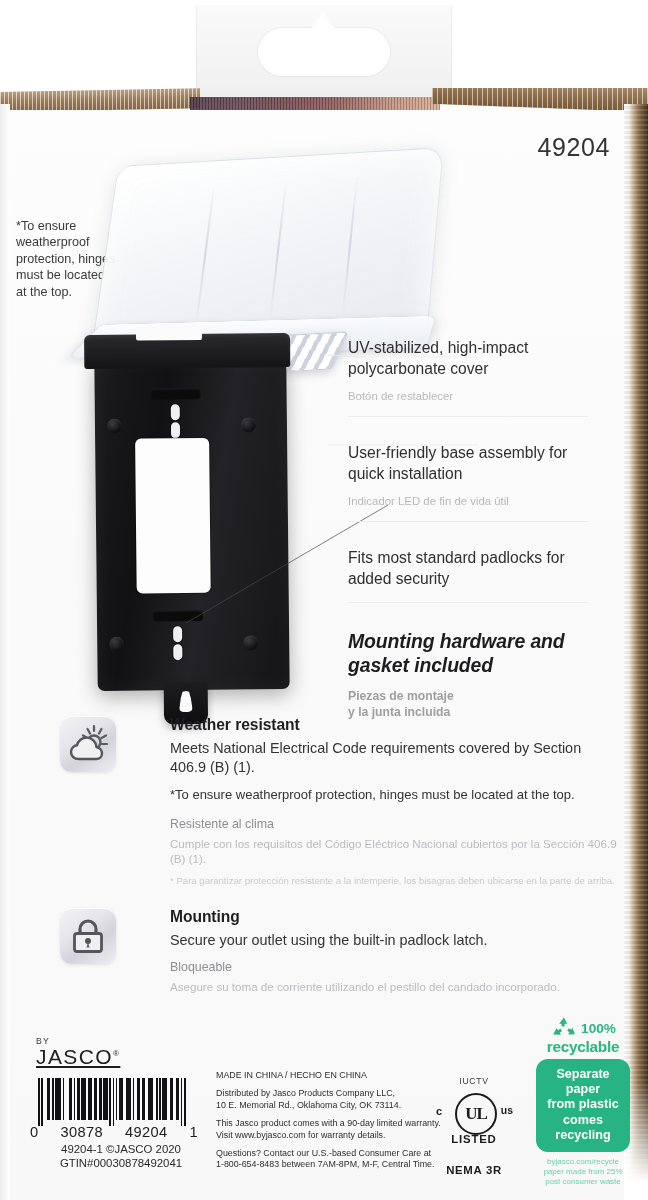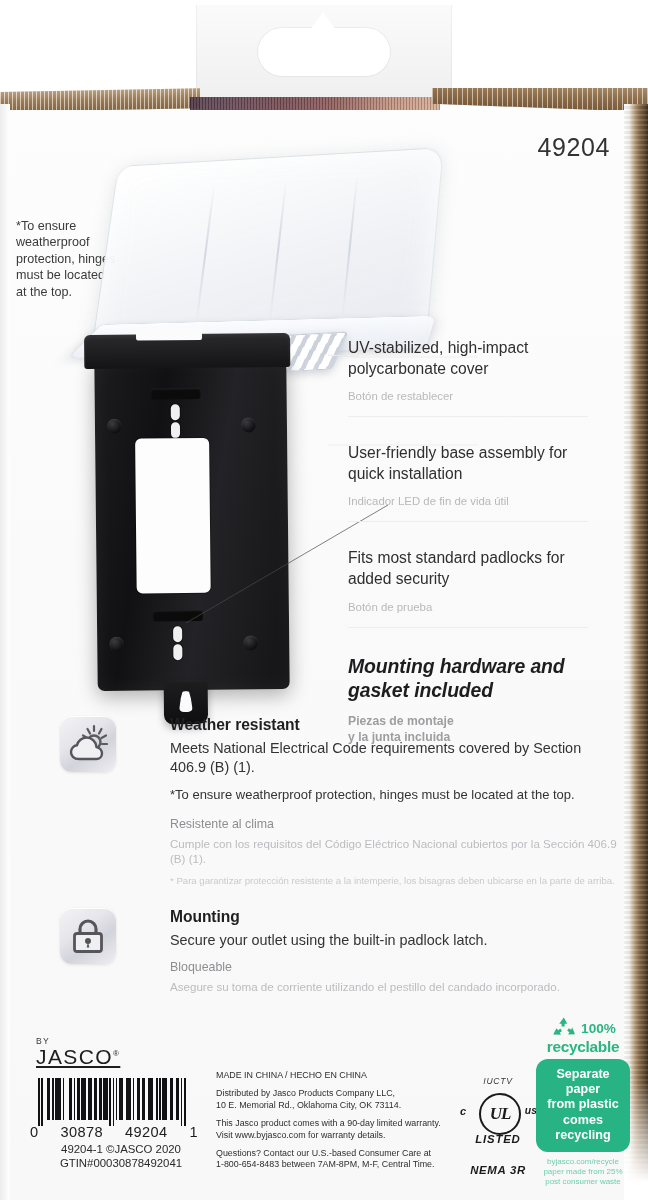--- a/index.html
+++ b/index.html
@@ -286,21 +286,21 @@
     position:absolute;left:36px;top:1142px;width:170px;
     font-size:11.4px;line-height:14.4px;color:#2a2a2c;text-align:center;
   }
 
   .legal{
     position:absolute;left:196px;top:1070px;width:250px;
   }
   .legal .ln{font-size:8.9px;line-height:11.4px;color:#2e2e30;padding-left:20px;}
   .legal .gap{height:7px;}
 
-  .certs{position:absolute;left:452px;top:1076px;width:92px;text-align:center;font-style:italic;}
+  .certs{position:absolute;left:428px;top:1076px;width:92px;text-align:center;}
   .certs .iuctv{font-size:8.6px;letter-spacing:.7px;color:#3a3a3c;}
   .ul-mark{position:relative;width:92px;height:44px;margin-top:5px;}
   .ul-c{position:absolute;left:8px;top:14px;font-size:11px;font-weight:700;color:#1b1b1d;}
   .ul-us{position:absolute;right:7px;top:14px;font-size:10.4px;font-weight:700;color:#1b1b1d;}
   .ul-circle{
     position:absolute;left:27px;top:2px;width:38px;height:38px;border-radius:50%;
     border:2.2px solid #1b1b1d;
   }
   .ul-txt{
     position:absolute;left:0;top:0;width:100%;height:100%;
@@ -397,21 +397,20 @@
     </div>
 
     <div class="feat">
       <div class="en">User-friendly base assembly for quick installation</div>
       <div class="es">Indicador LED de fin de vida útil</div>
       <div class="feat-rule"></div>
     </div>
 
     <div class="feat">
       <div class="en">Fits most standard padlocks for added security</div>
-      <div class="es">Botón de prueba</div>
       <div class="feat-rule"></div>
     </div>
 
     <div class="feat highlight">
       <div class="en">Mounting hardware and gasket included</div>
       <div class="es">
         <div>Piezas de montaje</div>
         <div>y la junta incluida</div>
       </div>
     </div>

